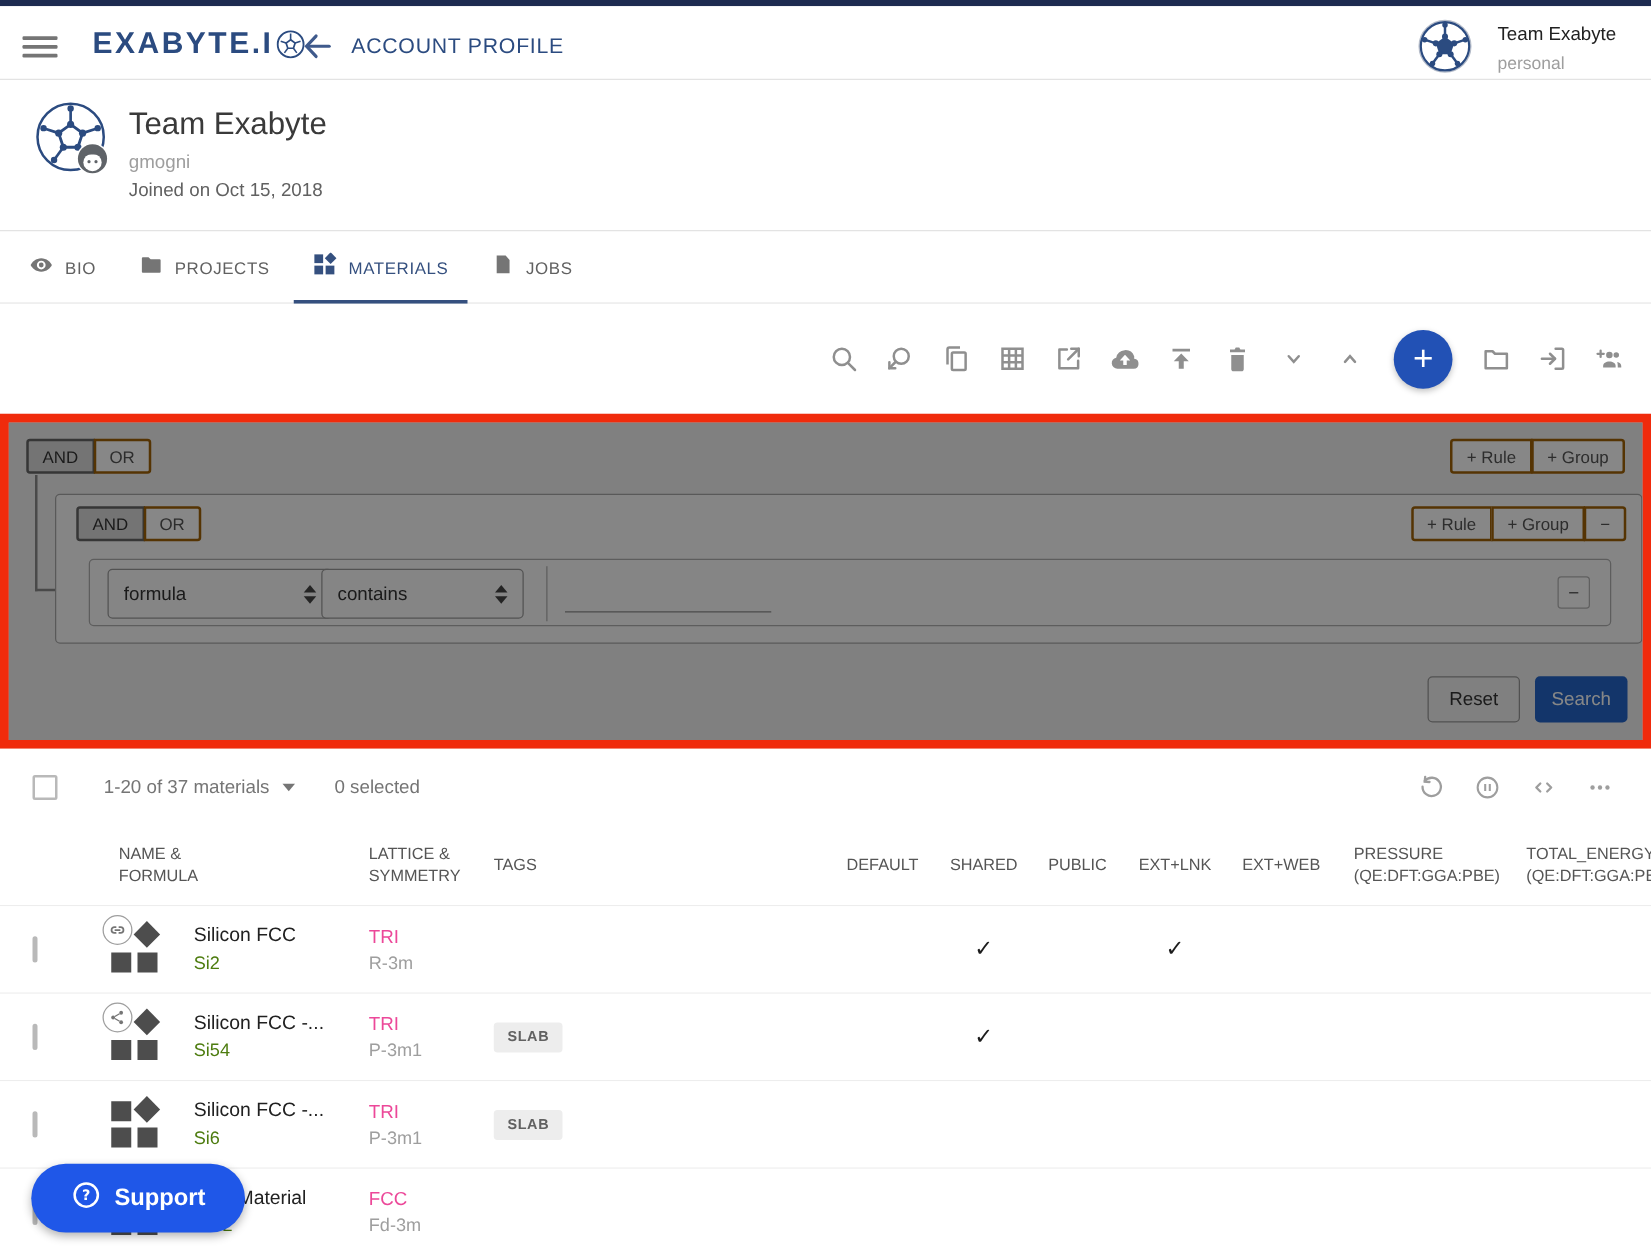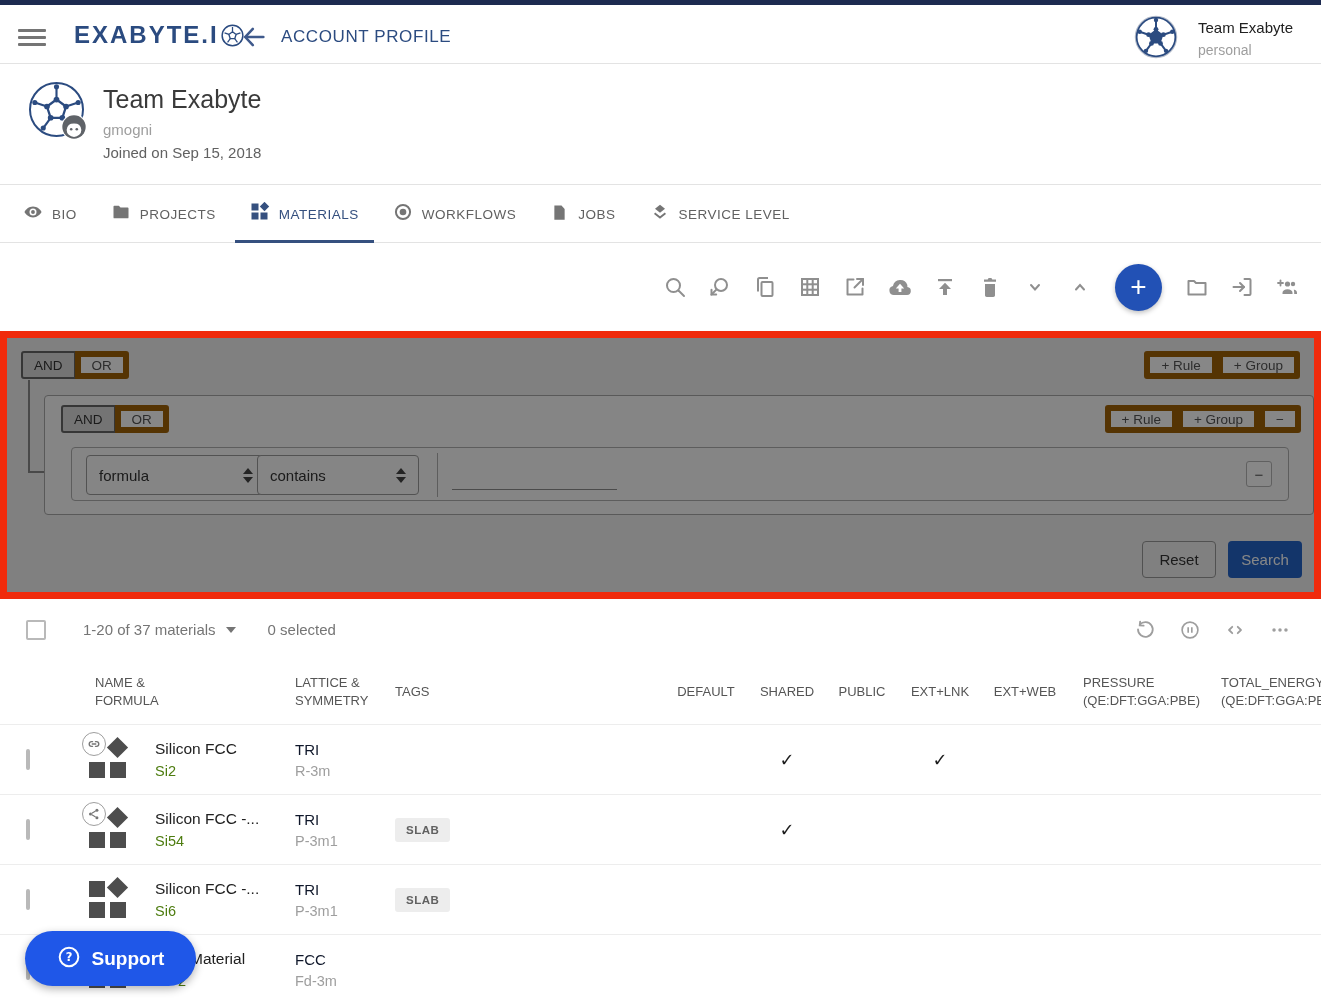--- a/index.html
+++ b/index.html
@@ -41,21 +41,21 @@
 
   
   .toolbar { position:absolute; left:0; top:243px; width:100%; height:88px; background:#fff; display:flex; align-items:center; justify-content:flex-end; gap:21px; padding-right:22px; }
   .tb-icon { width:24px; height:24px; cursor:pointer; flex:0 0 auto; }
   .fab { width:47px; height:47px; border-radius:50%; background:#2251b5; color:#fff; display:flex; align-items:center; justify-content:center; font-size:28px; font-weight:400; cursor:pointer; margin:0 2px; box-shadow:0 2px 5px rgba(0,0,0,.25); }
 
   
   .qb { position:absolute; left:0; top:331px; width:1321px; height:268px; border:7px solid #f02b0c; background:#f2f2f2; }
   .qb-inner { position:absolute; inset:0; }
   .qb-overlay { position:absolute; inset:0; background:rgba(0,0,0,0.47); z-index:5; }
-  .qb-btn { height:28px; padding:0 11px; background:#fff; border:6px solid #a16207; border-radius:3px; font-size:13.5px; color:#555; display:flex; align-items:center; cursor:pointer; }
+  .qb-btn { height:28px; padding:0 11px; background:#fff; border:2px solid #a16207; border-radius:3px; font-size:13.5px; color:#555; display:flex; align-items:center; cursor:pointer; }
   .qb-btn.active { border:2px solid #666; background:#dcdcdc; color:#333; font-weight:500; }
   .btn-group { position:absolute; display:flex; }
   .btn-group .qb-btn { border-radius:0; margin-left:-1px; }
   .btn-group .qb-btn:first-child { border-radius:3px 0 0 3px; margin-left:0; }
   .btn-group .qb-btn:last-child { border-radius:0 3px 3px 0; }
   .qb-group { position:absolute; left:37px; top:57px; width:1270px; height:120px; border:1px solid #a8a8a8; border-radius:4px; background:#fbfbfb; }
   .qb-rule { position:absolute; left:26px; top:51px; width:1218px; height:54px; border:1px solid #b0b0b0; border-radius:4px; background:#fbfbfb; }
   .connector { position:absolute; background:#8a8a8a; }
   .sel { position:absolute; top:7px; height:40px; border:1px solid #9c9c9c; border-radius:4px; background:#fbfbfb; display:flex; align-items:center; padding:0 12px; font-size:15px; color:#333; cursor:pointer; }
   .sel .sel-label { flex:1; }
@@ -89,21 +89,21 @@
   .th.p1 { padding-left:16px; }
   .trow { position:absolute; left:0; width:100%; height:70px; border-bottom:1px solid #ededed; align-items:center; background:#fff; }
   .cell-check { padding-left:26px; }
   .icon-cluster { position:relative; width:42px; height:42px; margin-left:22px; }
   .sq { position:absolute; width:16px; height:16px; background:#4d4d4d; }
   .sq.tl { left:1px; top:2px; } .sq.bl { left:1px; top:23px; } .sq.br { left:22px; top:23px; }
   .diamond { position:absolute; left:22px; top:1px; width:15px; height:15px; background:#4d4d4d; transform:rotate(45deg); }
   .badge { position:absolute; left:-6px; top:-7px; width:24px; height:24px; border-radius:50%; background:#fff; border:1px solid #9e9e9e; display:flex; align-items:center; justify-content:center; }
   .cell-name .nm { font-size:15.5px; color:#212121; }
   .cell-name .fm { font-size:14.5px; color:#4d7c0f; margin-top:5px; }
-  .cell-lat .lt { font-size:15px; color:#0f172a; }
+  .cell-lat .lt { font-size:15px; color:#ec4899; }
   .cell-lat .sy { font-size:14.5px; color:#9e9e9e; margin-top:5px; }
   .chip { display:inline-block; font-size:11.5px; font-weight:700; letter-spacing:.5px; color:#616161; background:#ededed; border-radius:3px; padding:6px 11px; margin-left:5px; }
   .chip:empty { display:none; }
   .cell-flag { text-align:center; font-size:18px; font-weight:600; color:#1c1c1c; }
   .row4-offset .nm { padding-left:35px; }
   .row4-offset .fm { padding-left:23px; }
 
   
   .support { position:absolute; left:25px; top:931px; width:171px; height:55px; border-radius:28px; background:#1f57e8; color:#fff; display:flex; align-items:center; justify-content:center; gap:11px; cursor:pointer; z-index:20; box-shadow:0 3px 8px rgba(0,0,0,.3); }
   .support-label { font-size:19px; font-weight:700; }
@@ -208,21 +208,21 @@
           <circle cx="12" cy="12" r="11" fill="#fff"></circle>
           <circle cx="12" cy="12" r="10" fill="#5f6368"></circle>
           <ellipse cx="12" cy="14.5" rx="6.3" ry="6" fill="#fff"></ellipse>
           <path d="M4.8 12.5a7.6 7.6 0 0 1 14.4 0l-2.2-3.4H7z" fill="#5f6368"></path>
           <circle cx="9.6" cy="14" r="1.1" fill="#5f6368"></circle>
           <circle cx="14.4" cy="14" r="1.1" fill="#5f6368"></circle>
         </svg>
     </span>
     <div class="profile-name">Team Exabyte</div>
     <div class="profile-user">gmogni</div>
-    <div class="profile-joined">Joined on Sep 15, 2018</div>
+    <div class="profile-joined">Joined on Oct 15, 2018</div>
   </section>
 
   <nav class="tabs">
     <div class="tab">
       <span><svg width="20" height="20" viewBox="0 0 24 24">
             <path fill="#757575" d="M12 5.5C7 5.5 3.1 9.2 1.8 12 3.1 14.8 7 18.5 12 18.5S20.9 14.8 22.2 12C20.9 9.2 17 5.5 12 5.5z"></path>
             <circle cx="12" cy="12" r="4.2" fill="#fff"></circle>
             <circle cx="12" cy="12" r="2.3" fill="#757575"></circle>
           </svg></span>
       <span class="tab-label">BIO</span>
@@ -238,38 +238,24 @@
             <g fill="#35507f">
               <rect x="1.5" y="1.5" width="7" height="7"></rect>
               <rect x="1.5" y="10.5" width="7" height="7"></rect>
               <rect x="10.5" y="10.5" width="7" height="7"></rect>
               <rect x="11.2" y="1.2" width="6.6" height="6.6" transform="rotate(45 14.5 4.5)"></rect>
             </g>
           </svg></span>
       <span class="tab-label">MATERIALS</span>
     </div>
     <div class="tab">
-      <span><svg width="20" height="20" viewBox="0 0 24 24">
-            <circle cx="12" cy="12" r="8.5" fill="none" stroke="#757575" stroke-width="2.4"></circle>
-            <circle cx="12" cy="12" r="4" fill="#757575"></circle>
-          </svg></span>
-      <span class="tab-label">WORKFLOWS</span>
-    </div>
-    <div class="tab">
       <span><svg width="19" height="19" viewBox="0 0 24 24">
             <path fill="#757575" d="M5.5 3h9l4 4.5V21h-13z"></path>
           </svg></span>
       <span class="tab-label">JOBS</span>
-    </div>
-    <div class="tab">
-      <span><svg width="20" height="20" viewBox="0 0 24 24">
-            <path fill="#757575" d="M12 3.2 18 8l-6 4.8L6 8z"></path>
-            <path fill="none" stroke="#757575" stroke-width="2.2" d="M5.5 13.5 12 18.7l6.5-5.2"></path>
-          </svg></span>
-      <span class="tab-label">SERVICE LEVEL</span>
     </div>
   </nav>
 
   <div class="toolbar">
     <span class="tb-icon"><svg viewBox="0 0 24 24" width="24" height="24" fill="none" stroke="#8f8f8f" stroke-width="2" stroke-linecap="round">
           <circle cx="10.5" cy="10.5" r="6.5"></circle>
           <line x1="15.5" y1="15.5" x2="21" y2="21"></line>
         </svg></span>
     <span class="tb-icon"><svg viewBox="0 0 24 24" width="24" height="24" fill="none" stroke="#8f8f8f" stroke-width="2" stroke-linecap="round">
           <circle cx="13" cy="10" r="6"></circle>

